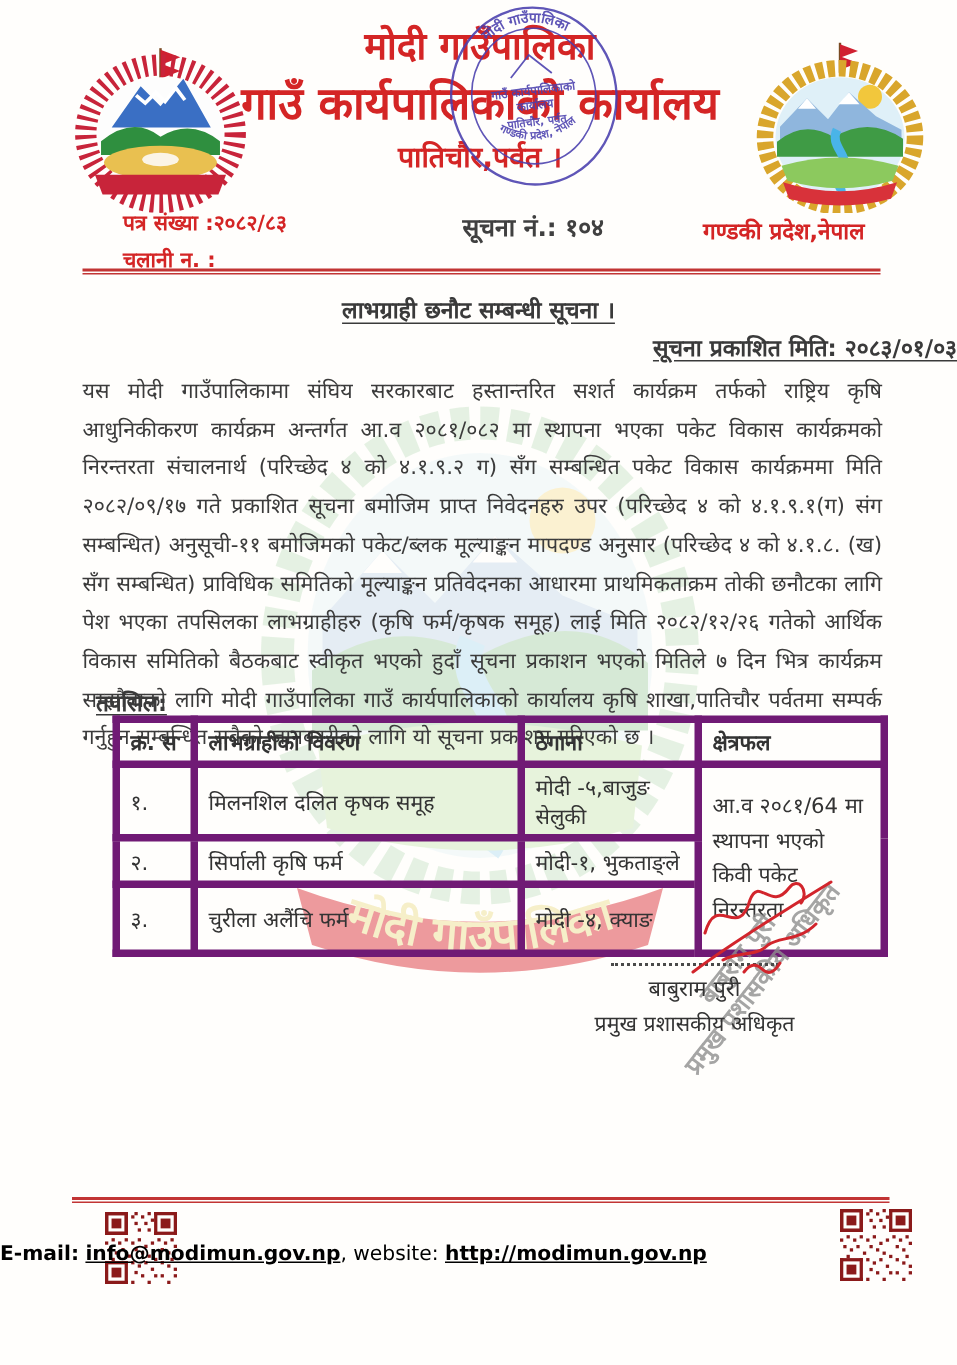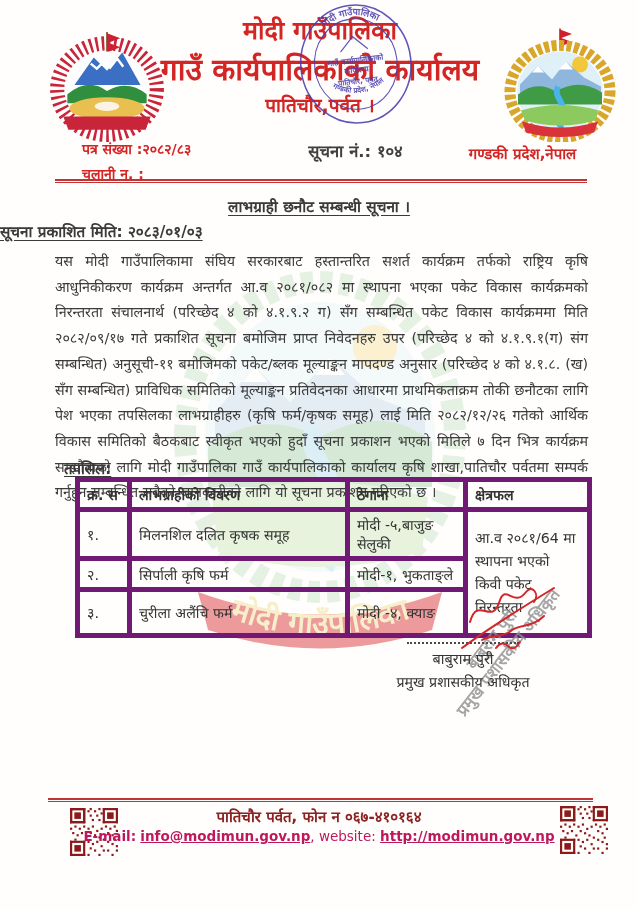--- a/index.html
+++ b/index.html
@@ -17,21 +17,21 @@
   .notice-no { left:268px; top:139px; width:175px; text-align:center; color:#404040; font-size:16.5px; font-weight:bold; }
   .province  { left:450px; top:143px; width:145px; text-align:center; color:#d42525; font-size:15px; font-weight:600; }
 
   .dbl-rule { height:4px; border-top:2px solid #c23434; border-bottom:1px solid #c23434; }
   .rule-top    { left:55px; width:532px; top:179px; }
   .rule-footer { left:48px; width:545px; top:798px; }
 
   
   .notice-title { left:0; top:196px; width:100%; text-align:center; font-size:15.3px; font-weight:bold; color:#3a3a3a;
                   text-decoration:underline; text-underline-offset:3px; }
-  .notice-date  { left:0; top:221px; width:100%; text-align:left; font-size:15.3px; font-weight:bold; color:#3a3a3a;
+  .notice-date  { left:0; top:221px; width:100%; text-align:right; font-size:15.3px; font-weight:bold; color:#3a3a3a;
                   text-decoration:underline; text-underline-offset:3px; }
   .body-par { left:55px; top:249px; width:533px; font-size:14.3px; line-height:25.7px; text-align:justify; color:#3b3b3b; }
 
   .tapasil { left:64px; top:458px; font-size:15px; font-weight:bold; color:#3a3a3a;
              text-decoration:underline; text-underline-offset:2px; }
 
   
   .tbl-wrap { left:75px; top:477px; }
   table { border-collapse:collapse; }
   th, td { border:5px solid #701a75; font-size:14.2px; color:#333; padding:3px 7px; vertical-align:middle; text-align:left; }
@@ -50,21 +50,21 @@
   .red-sig { left:452px; top:582px; z-index:5; }
 
   
   .watermark { left:160px; top:262px; z-index:0; pointer-events:none; }
   .layer { z-index:1; }
   .page > div, .page > svg { position:absolute; }
   .z2 { z-index:2; }
 
   
   .footer-contact { left:0; top:806px; width:100%; text-align:center; color:#8b2121; font-size:15px; font-weight:600; }
-  .footer-links   { left:0; top:828px; width:100%; text-align:center; color:#be185d; font-size:13.5px; }
+  .footer-links   { left:0; top:828px; width:100%; color:#000000; font-size:13.5px; }
   .footer-links .lbl { font-weight:bold; }
   .footer-links .lnk { font-weight:bold; text-decoration:underline; cursor:pointer; }
   .qr { width:48px; height:48px; }
   .qr-left  { left:70px;  top:808px; }
   .qr-right { left:560px; top:806px; }
 
   .stamp-svg { left:297px; top:0px; z-index:2; transform:rotate(-7deg); opacity:.88; }
 </style>
 </head>
 <body>
@@ -293,20 +293,19 @@
 
   <div class="abs dbl-rule rule-footer layer"></div>
 
   <svg class="qr qr-left abs layer" viewBox="0 0 44 44">
       <use href="#qrp"></use>
     </svg>
   <svg class="qr qr-right abs layer" viewBox="0 0 44 44">
       <use href="#qrp"></use>
     </svg>
 
-  <div class="abs footer-contact layer">पातिचौर पर्वत, फोन न ०६७-४१०१६४</div>
   <div class="abs footer-links layer">
     <span class="lbl">E-mail:</span>
     <span class="lnk">info@modimun.gov.np</span><span>, website:</span>
     <span class="lnk">http://modimun.gov.np</span>
   </div>
 
 </div>
 
 </body></html>

